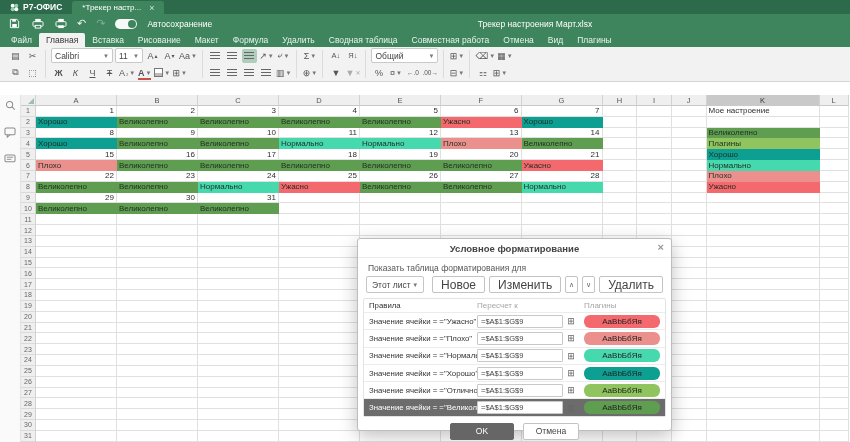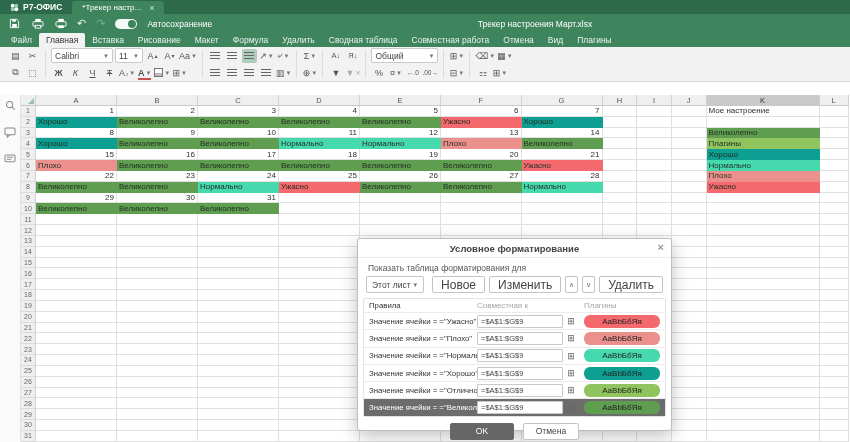--- a/index.html
+++ b/index.html
@@ -825,21 +825,21 @@
       <span style="flex:1"></span>
       <span class="dbtn">Новое</span>
       <span class="dbtn">Изменить</span>
       <span class="dbtn sm">∧</span>
       <span class="dbtn sm">∨</span>
       <span class="dbtn">Удалить</span>
     </div>
     <div class="dlg-list">
       <div class="dlg-thead">
         <span class="rtext">Правила</span>
-        <span style="width:102px">Совместная к</span>
+        <span style="width:102px">Пересчет к</span>
         <span style="margin-left:auto;width:76px">Плагины</span>
       </div>
       <div id="rules-rows">
           <div class="rule-row">
             <span class="rtext">Значение ячейки = ="Ужасно"</span>
             <span class="rinput">=$A$1:$G$9</span>
             <span class="rgridic">⊞</span>
             <span class="rswatch" style="background: rgb(244, 105, 109);">АаВbБбЯя</span>
           </div>
           <div class="rule-row">

